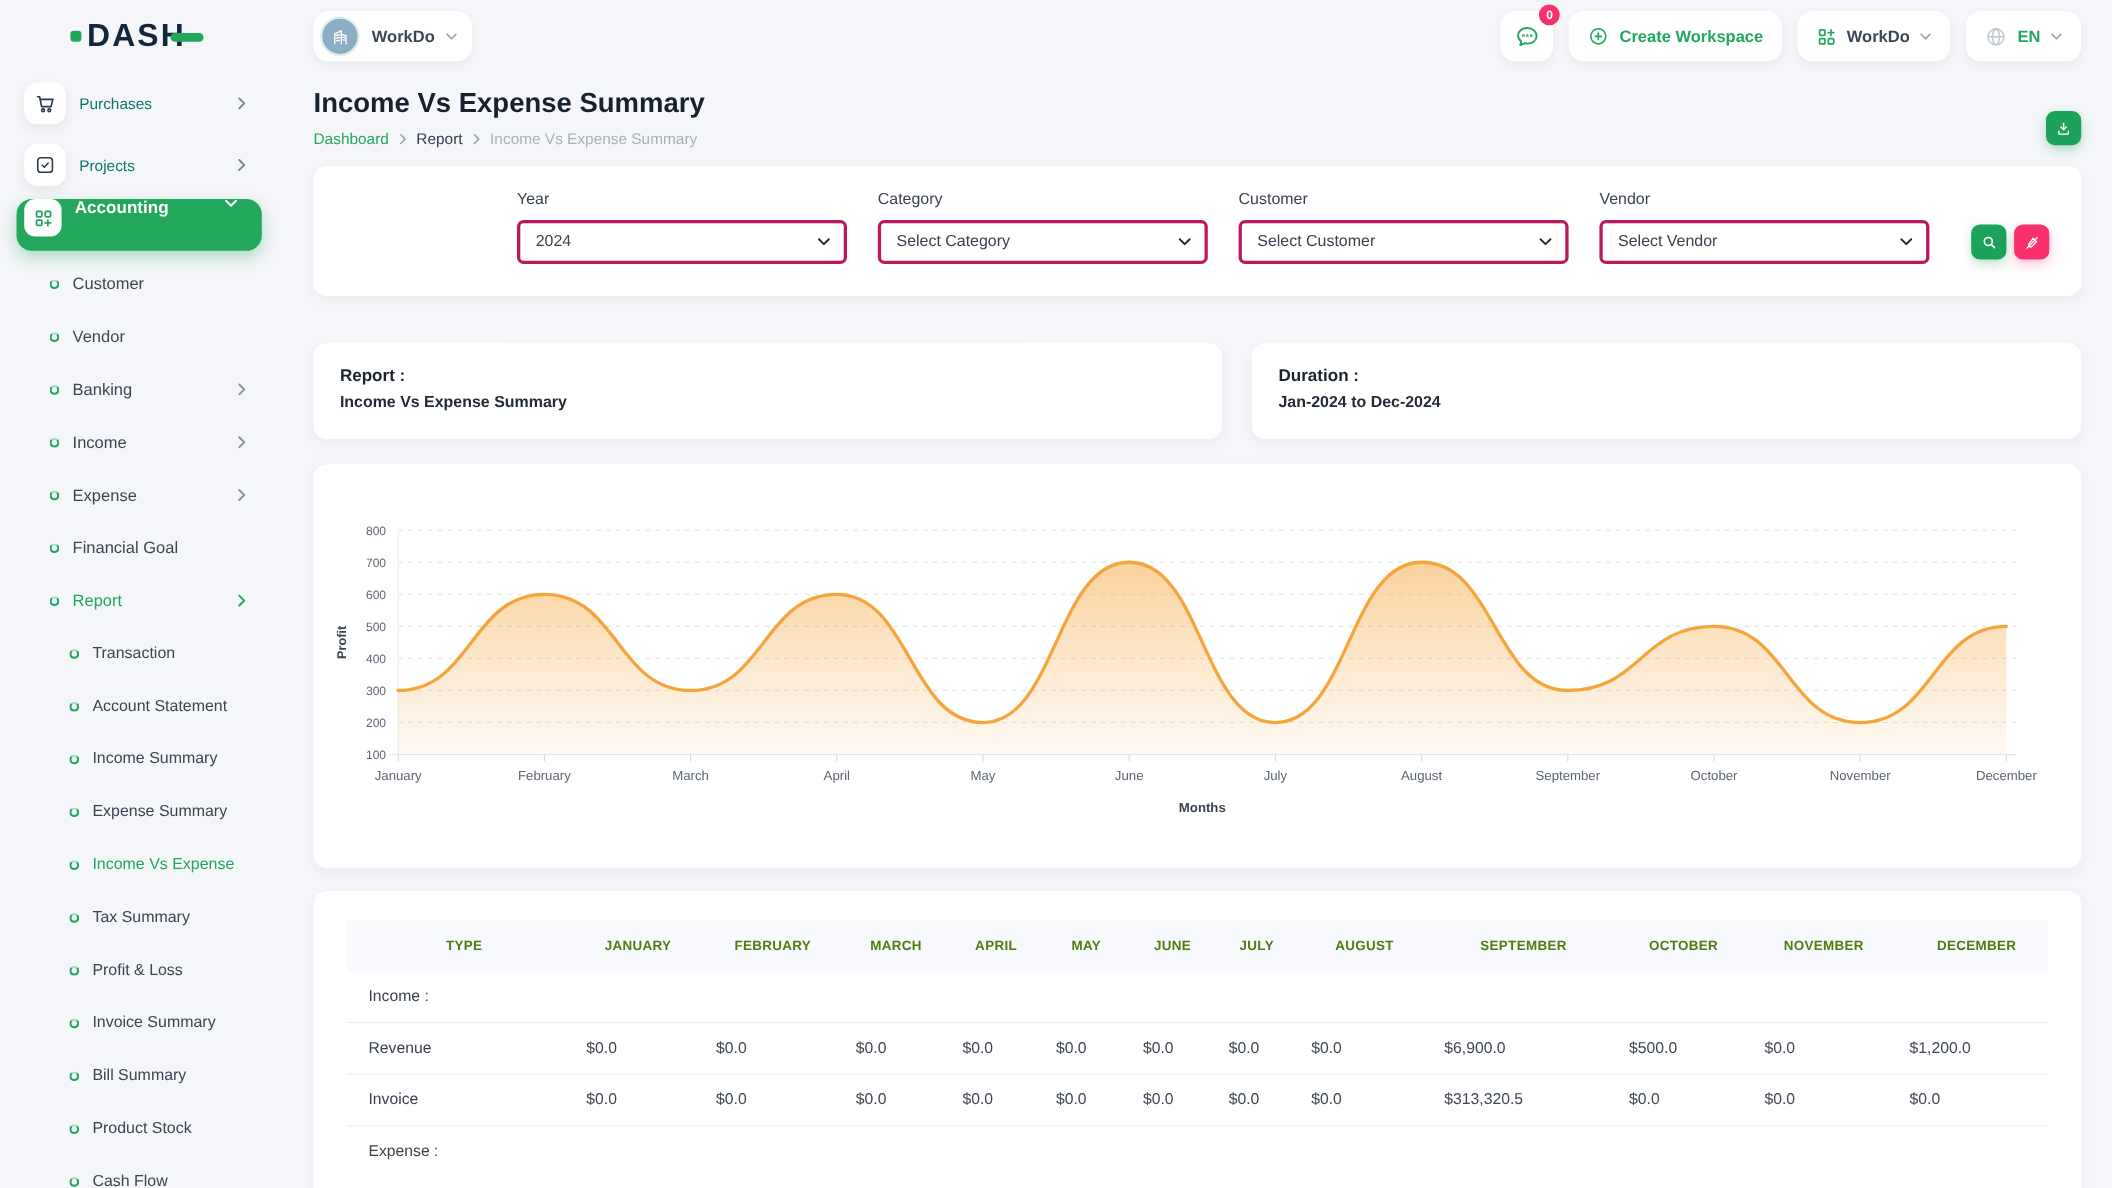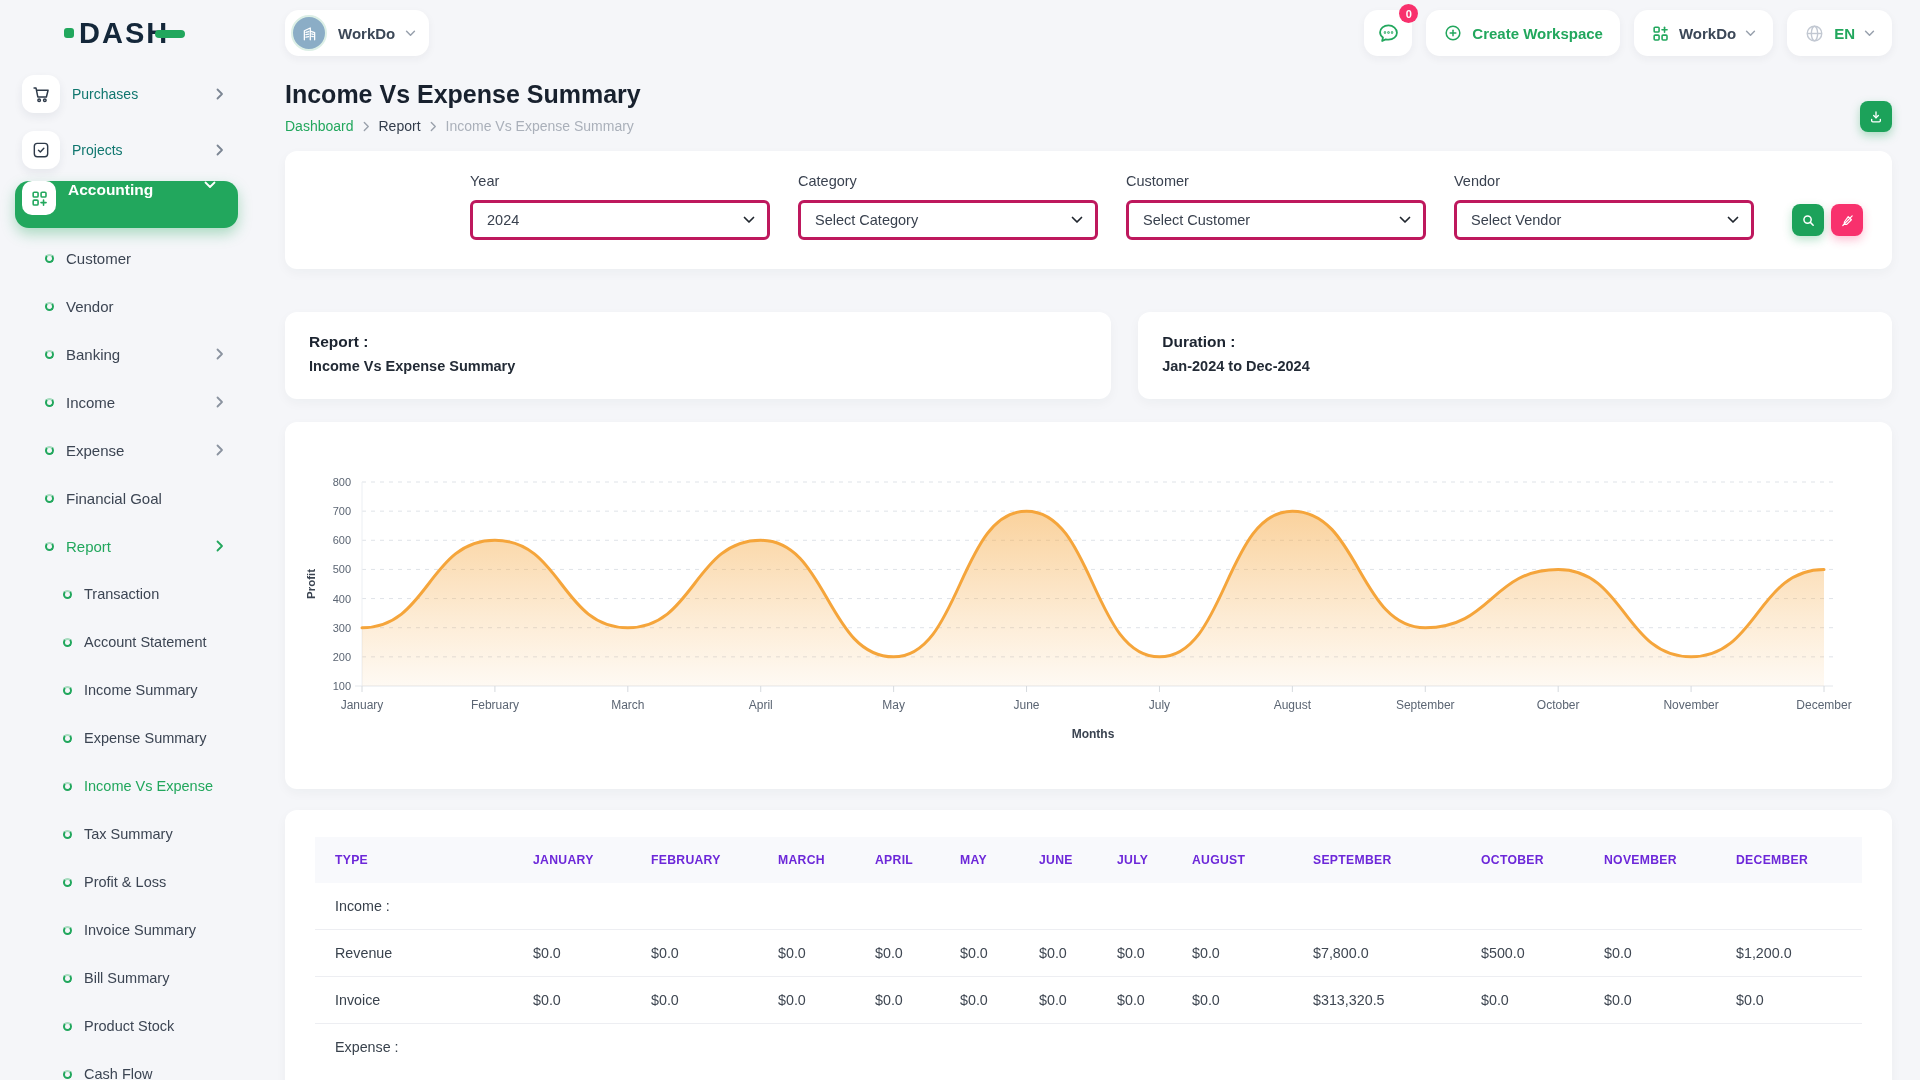--- a/index.html
+++ b/index.html
@@ -80,21 +80,21 @@
   .sum-title{font-size:15.5px;font-weight:700;color:#1c2430}
   .sum-value{font-size:14.5px;font-weight:700;color:#232b36;margin-top:7px}
 
   
   .chart-card{margin-top:23px;height:367px;position:relative}
   .chart-card svg{position:absolute;left:0;top:0}
 
   
   .table-card{margin-top:21px;height:300px;padding:27px 30px 0;overflow:hidden}
   table{width:100%;border-collapse:collapse;table-layout:fixed}
-  thead th{background:#f8f9fc;text-align:left;padding:16px 4px 16px 20px;font-size:12.2px;font-weight:700;color:#6d28d9;letter-spacing:.3px;white-space:nowrap}
+  thead th{background:#f8f9fc;text-align:center;padding:16px 4px 16px 20px;font-size:12.2px;font-weight:700;color:#4d7c0f;letter-spacing:.3px;white-space:nowrap}
   tbody td{padding:15px 4px 15px 20px;font-size:14.3px;color:#3f4752;border-top:1px solid #edeef2;white-space:nowrap}
   tbody tr:first-child td{border-top:none}
   td.sec{color:#39424d}
 </style>
 </head>
 <body>
 
 <div class="app">
 
   <aside class="sidebar">
@@ -530,21 +530,21 @@
             <tr>
               <td class="sec">Revenue</td>
               <td>$0.0</td>
               <td>$0.0</td>
               <td>$0.0</td>
               <td>$0.0</td>
               <td>$0.0</td>
               <td>$0.0</td>
               <td>$0.0</td>
               <td>$0.0</td>
-              <td>$7,800.0</td>
+              <td>$6,900.0</td>
               <td>$500.0</td>
               <td>$0.0</td>
               <td>$1,200.0</td>
             </tr>
             <tr>
               <td class="sec">Invoice</td>
               <td>$0.0</td>
               <td>$0.0</td>
               <td>$0.0</td>
               <td>$0.0</td>

